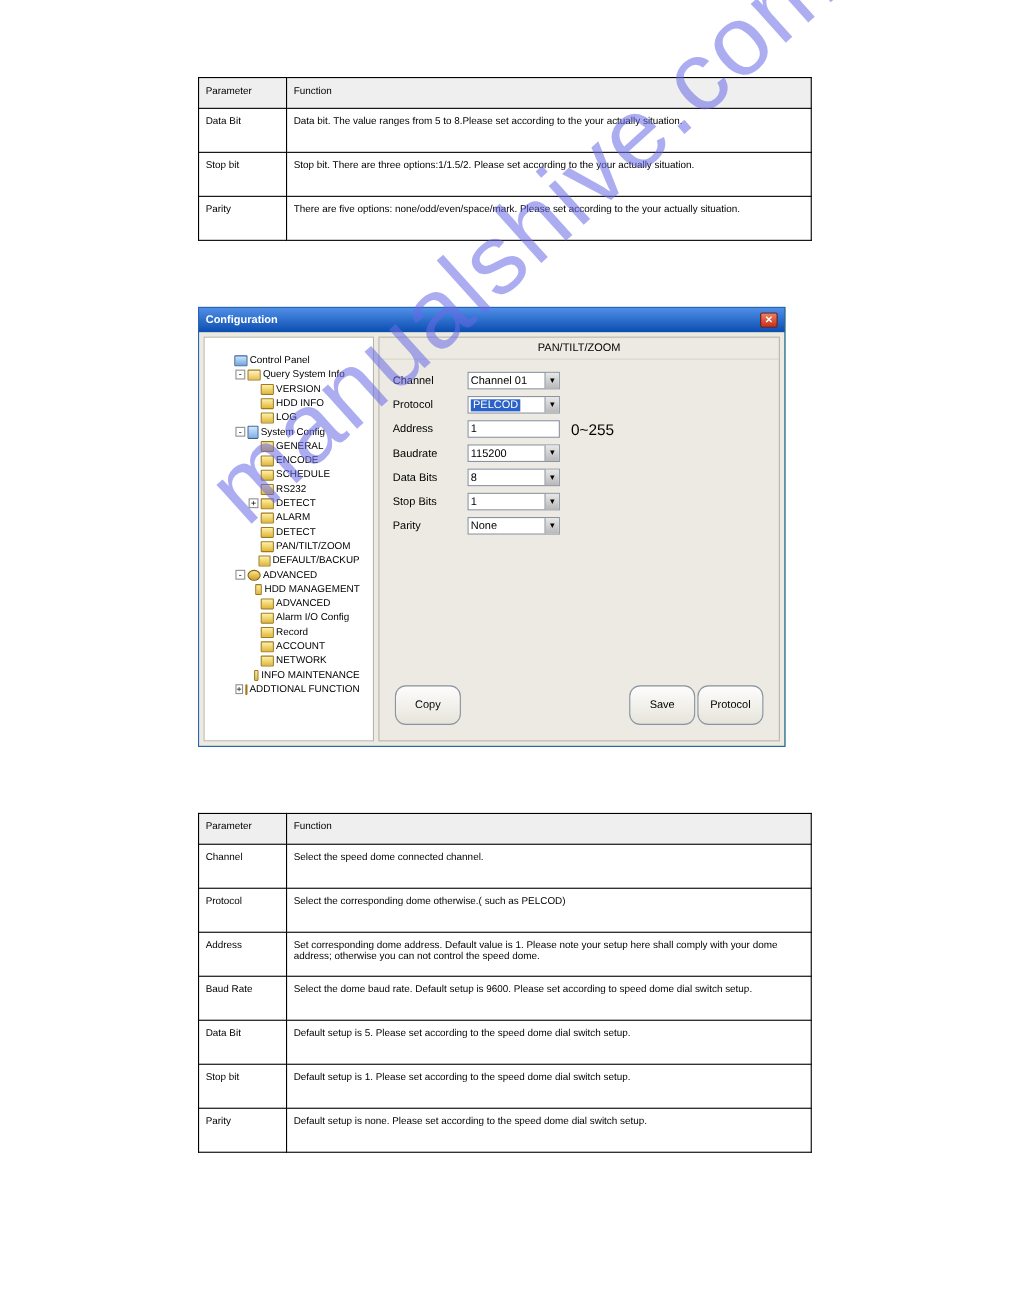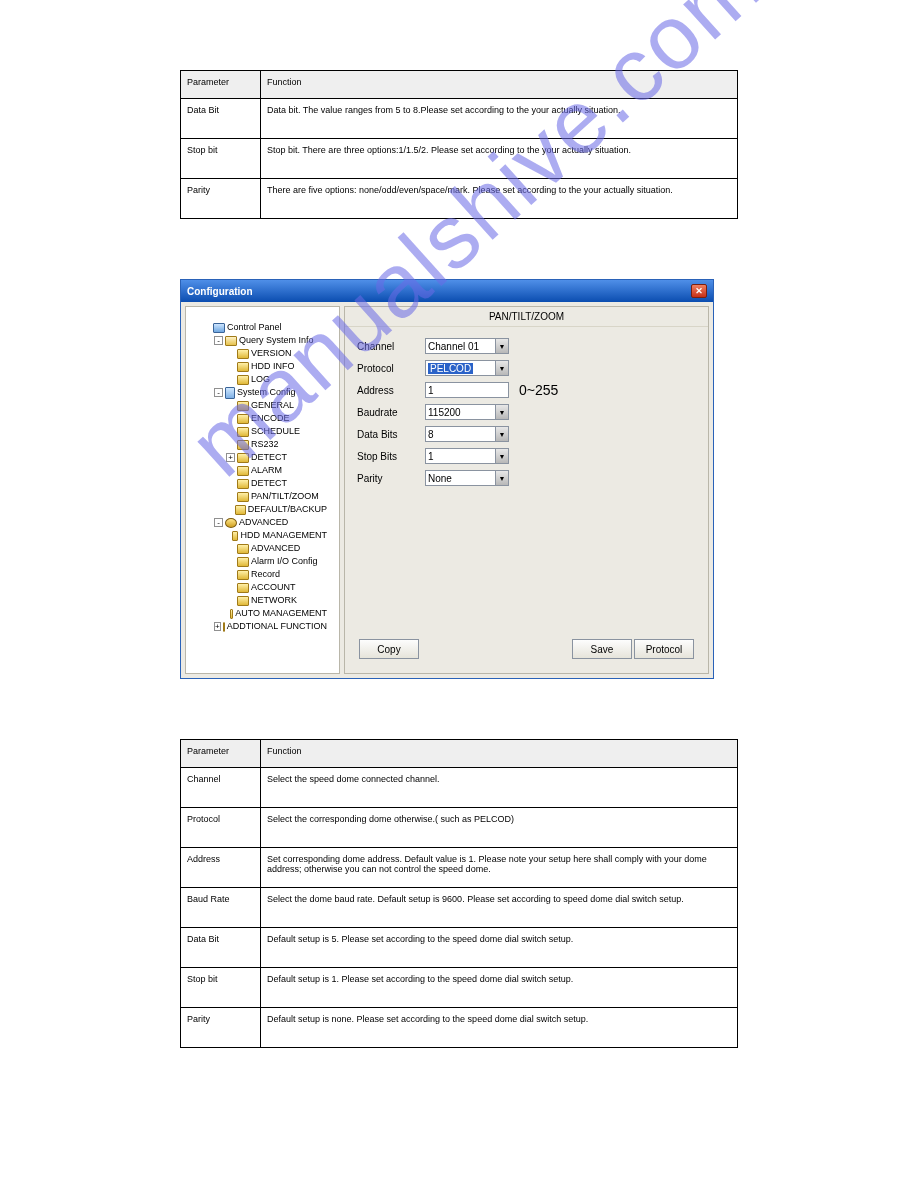--- a/index.html
+++ b/index.html
@@ -188,27 +188,27 @@
     color: #fff;
     padding: 0 2px;
   }
   .form-footer {
     display: flex;
     justify-content: space-between;
     padding: 10px 14px 14px;
   }
   .btn {
     min-width: 60px;
-    height: 20px;
+    height: 36px;
     border: 1px solid #8a93a0;
     background: linear-gradient(#fdfdfd,#e6e4da);
     font-size: 10px;
     padding: 0 10px;
     display: inline-flex; align-items:center; justify-content:center;
-    border-radius: 0;
+    border-radius: 10px;
   }
   .btn-group { display: flex; gap: 2px; }
 
   .spacer-30 { height: 30px; }
 </style>
 </head>
 <body>
 
 <div class="page">
 
@@ -400,21 +400,21 @@
                       <div class="node">
                         <span class="expander none"></span>
                         <span class="ico ico-folder"></span>
                         <span class="label">NETWORK</span>
                       </div>
                     </li>
                     <li>
                       <div class="node">
                         <span class="expander none"></span>
                         <span class="ico ico-folder"></span>
-                        <span class="label">AUTO MANAGEMENT</span>
+                        <span class="label">INFO MAINTENANCE</span>
                       </div>
                     </li>
                   </ul>
                 </li>
                 <li>
                   <div class="node">
                     <span class="expander">+</span>
                     <span class="ico ico-folder"></span>
                     <span class="label">ADDTIONAL FUNCTION</span>
                   </div>

